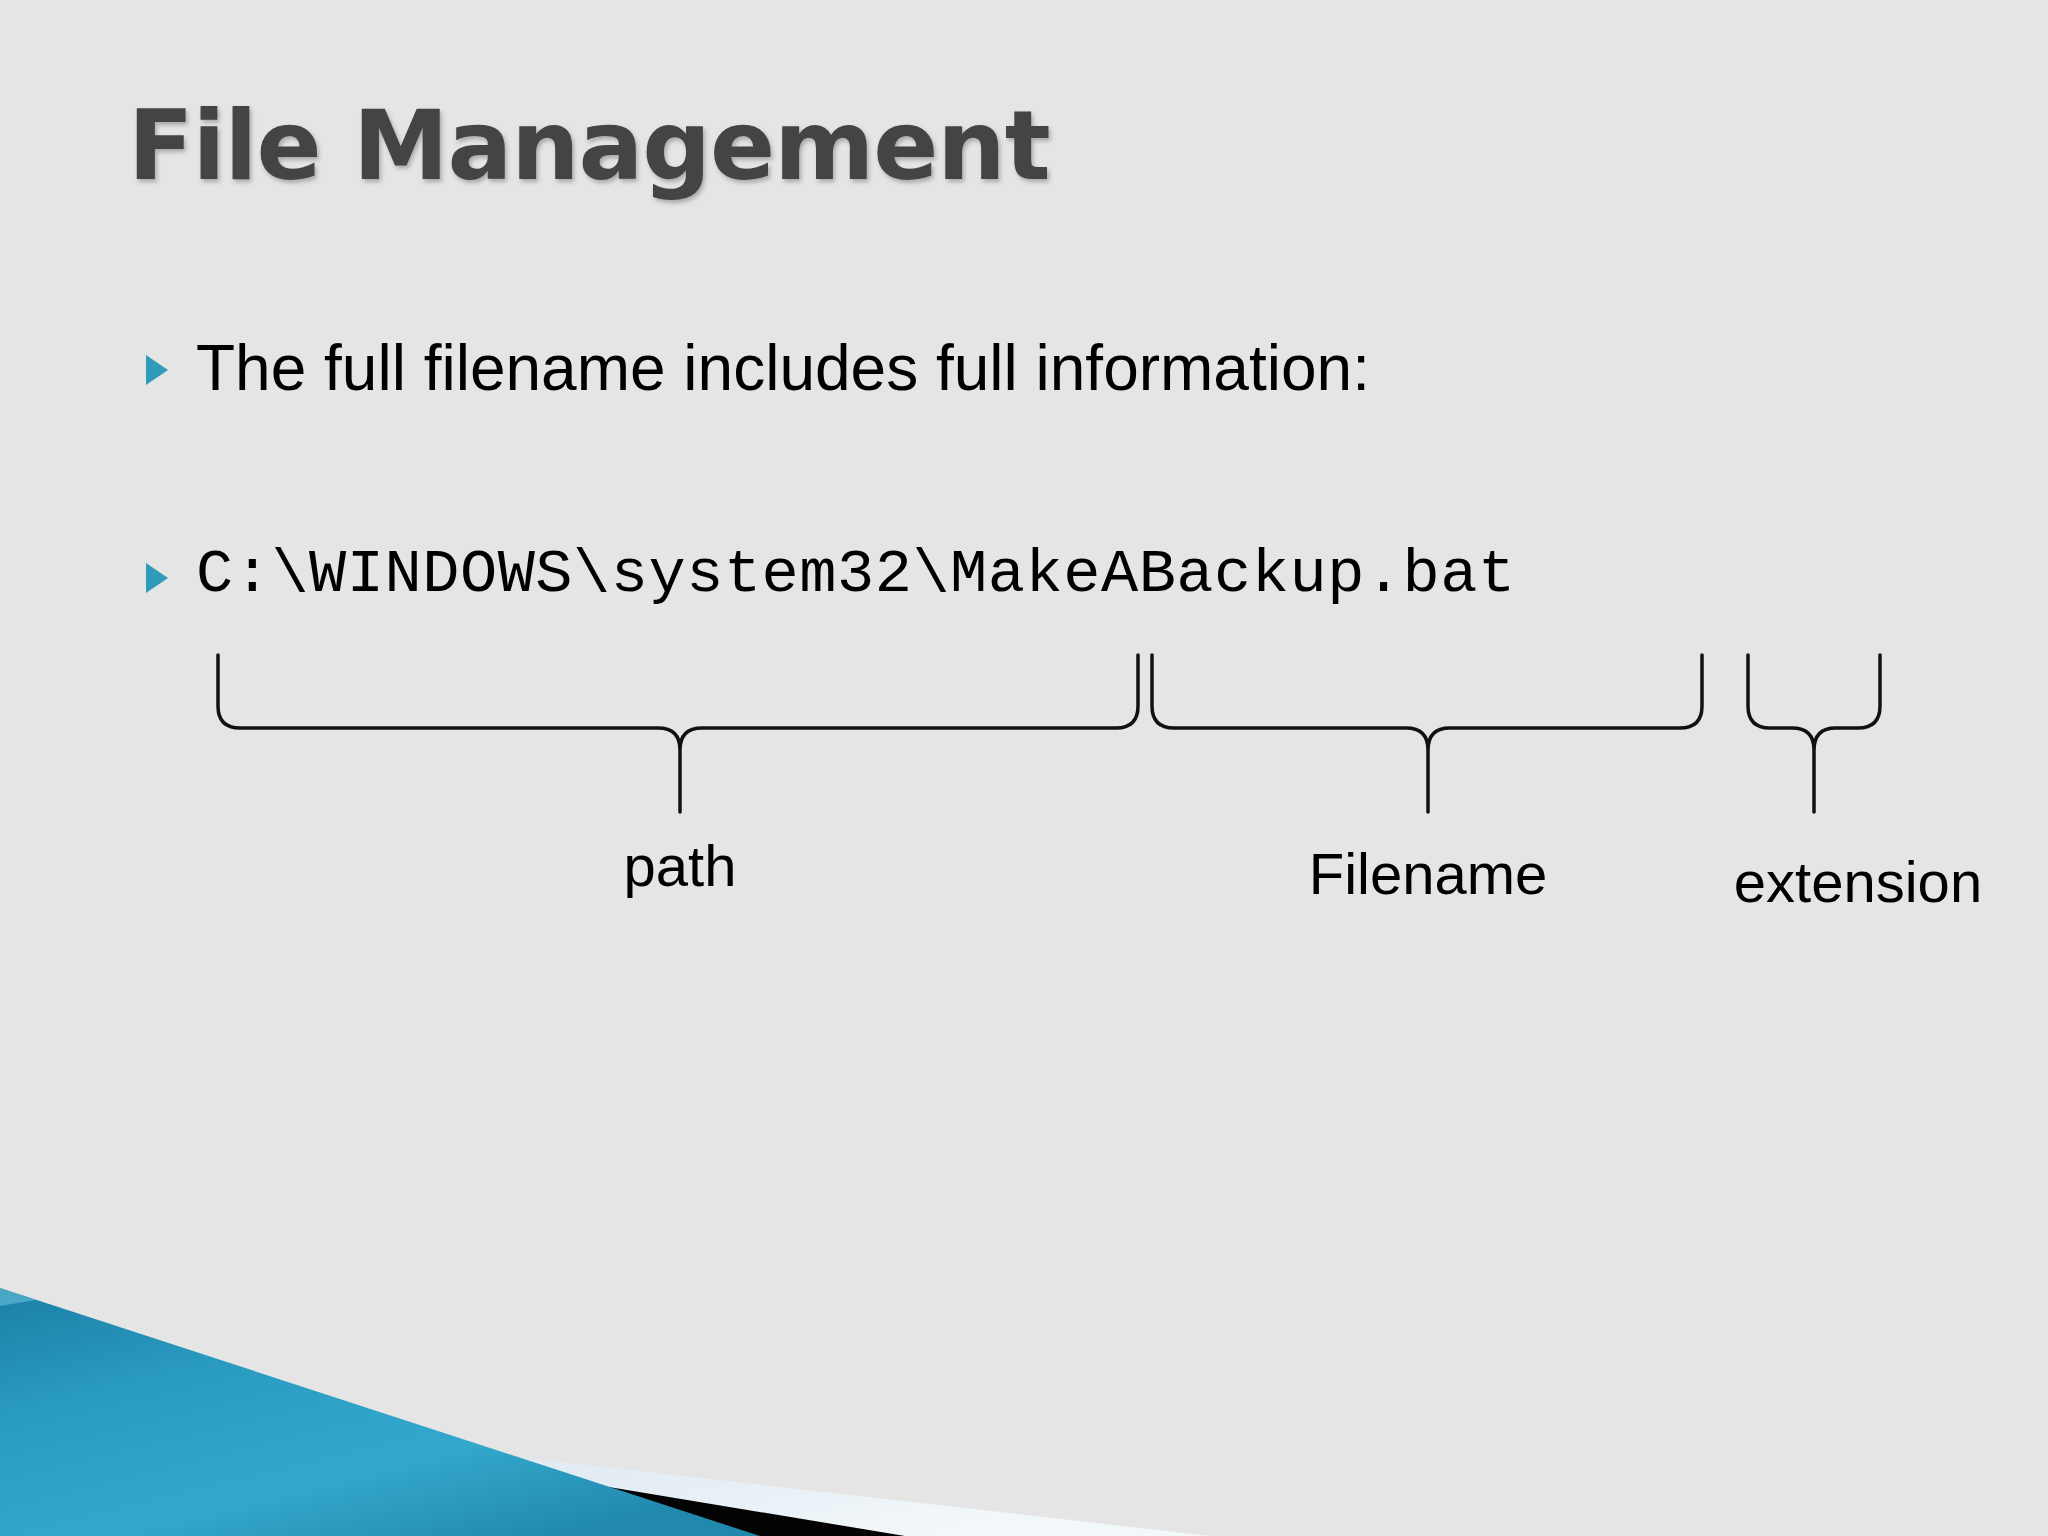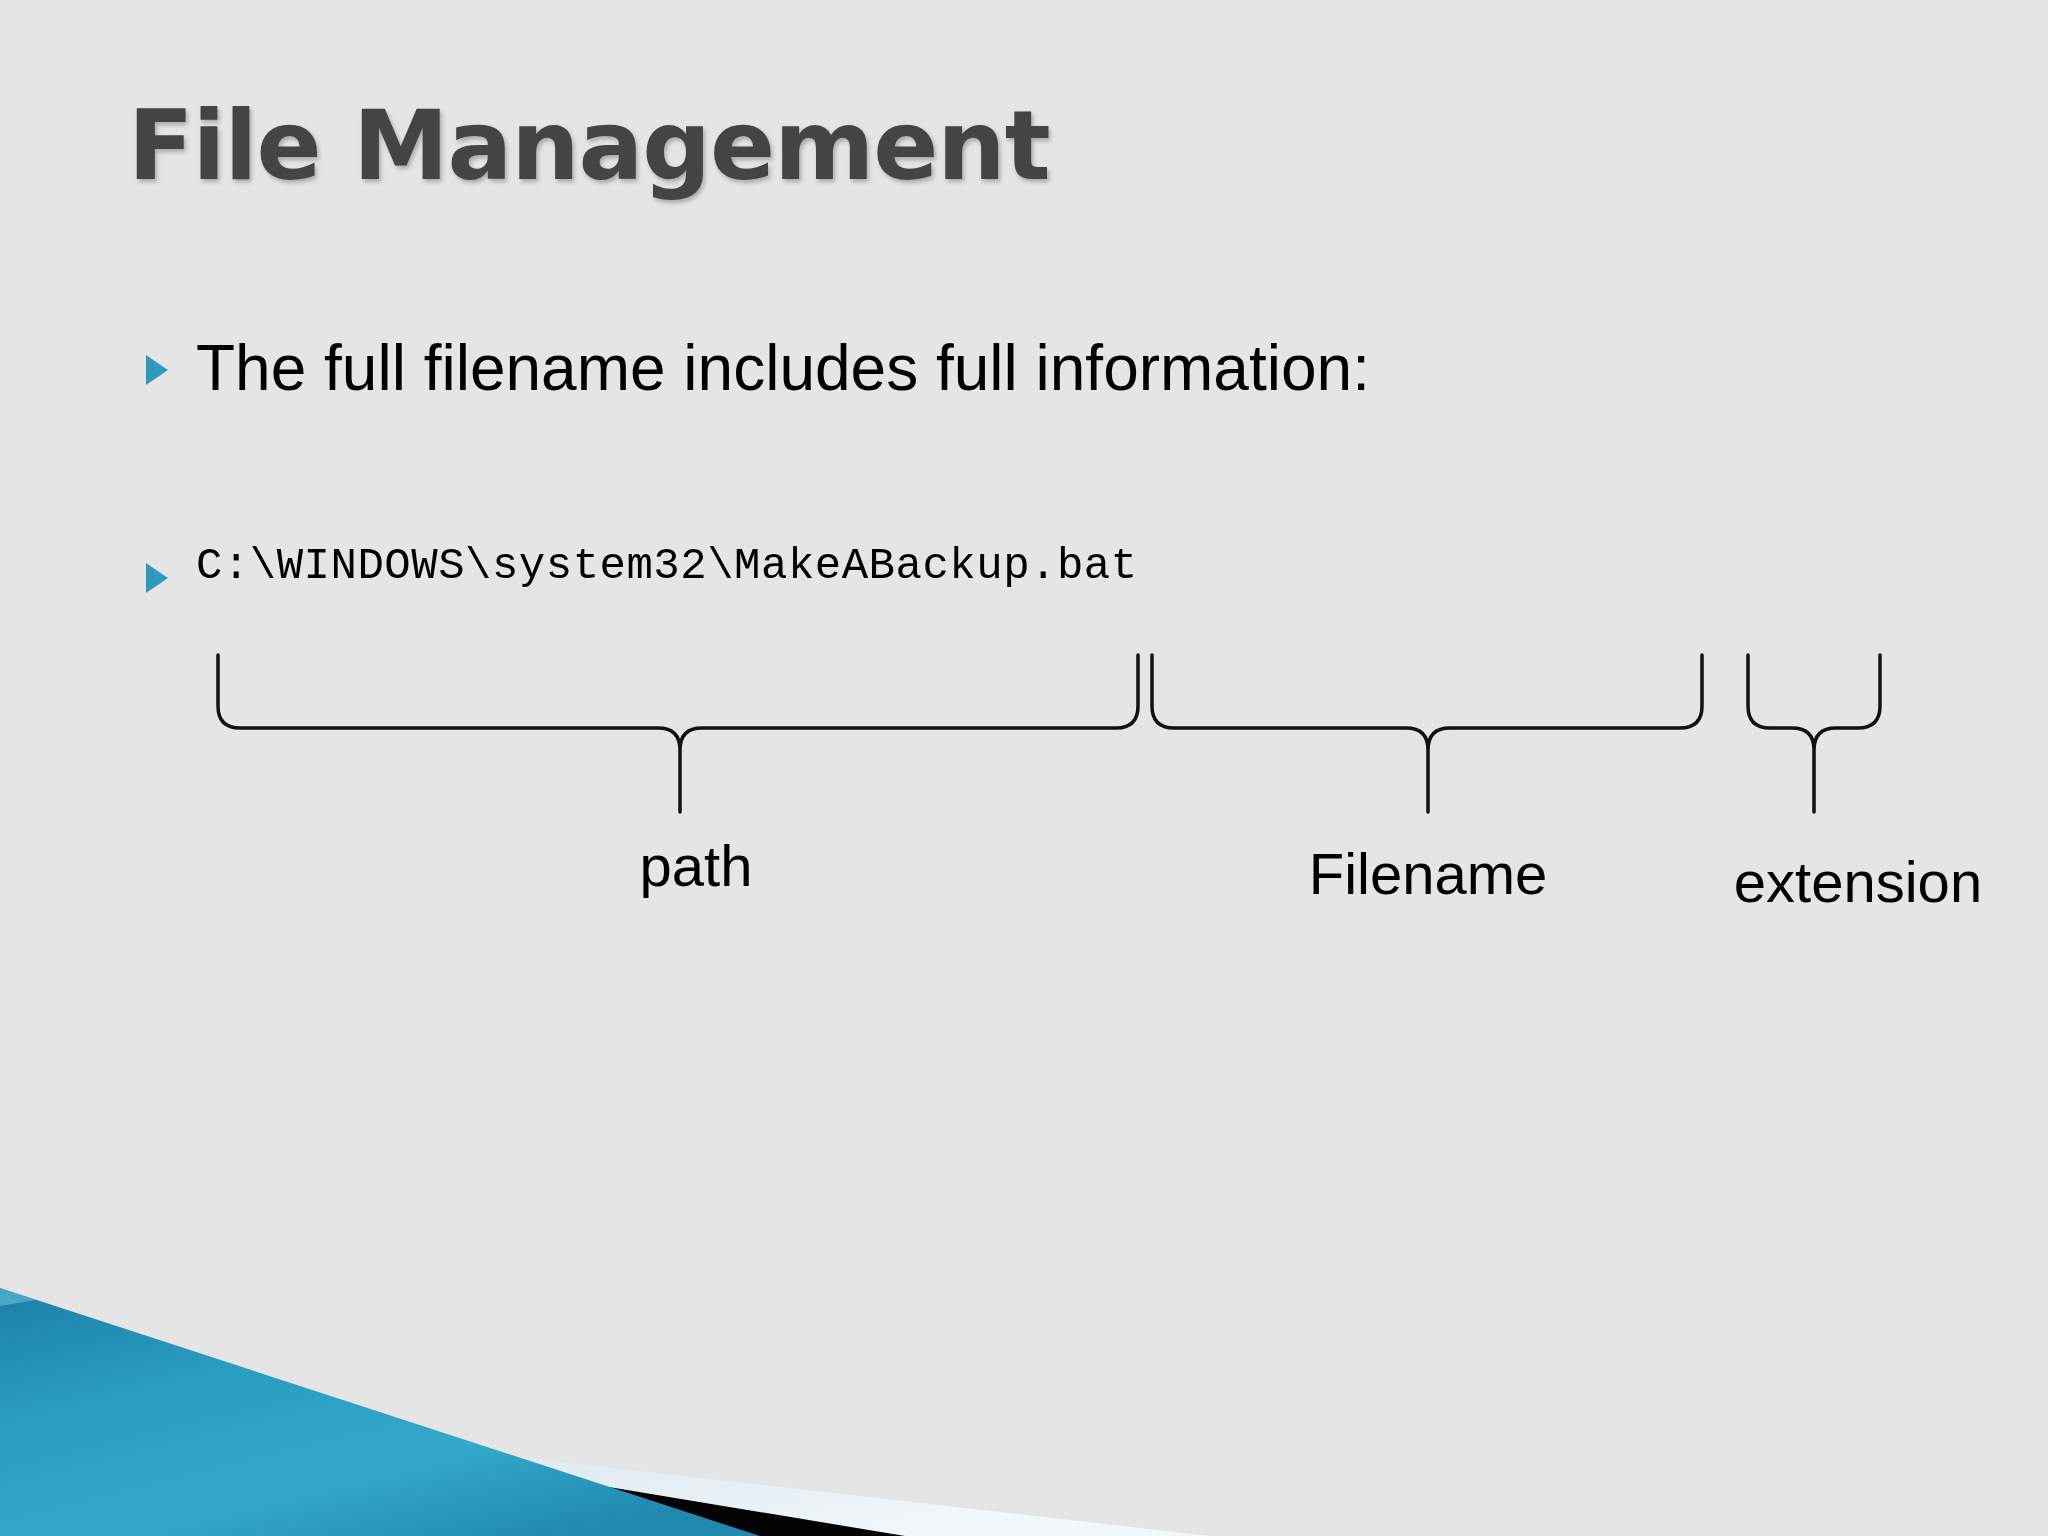--- a/index.html
+++ b/index.html
@@ -57,21 +57,21 @@
     font-family: "Liberation Sans", sans-serif;
     font-size: 64px;
     color: #000000;
     white-space: nowrap;
     line-height: 1.0;
     margin-left: 22px;
   }
 
   .bullet-text.mono {
     font-family: "Liberation Mono", "DejaVu Sans Mono", monospace;
-    font-size: 44px;
+    font-size: 62px;
     letter-spacing: 0.5px;
   }
 
   
   #brace-layer {
     position: absolute;
     left: 0;
     top: 0;
     width: 2048px;
     height: 1536px;
@@ -79,21 +79,21 @@
   }
 
   .brace-label {
     position: absolute;
     font-family: "Liberation Sans", sans-serif;
     font-size: 58px;
     color: #000000;
     white-space: nowrap;
     transform: translateX(-50%);
   }
-  #label-path      { left: 696px;  top: 832px; text-align: right; }
+  #label-path      { left: 680px;  top: 832px; text-align: right; }
   #label-filename  { left: 1428px; top: 840px; }
   #label-extension { left: 1858px; top: 848px; }
 
   
   #corner-decor {
     position: absolute;
     left: 0;
     bottom: 0;
     width: 1320px;
     height: 260px;

